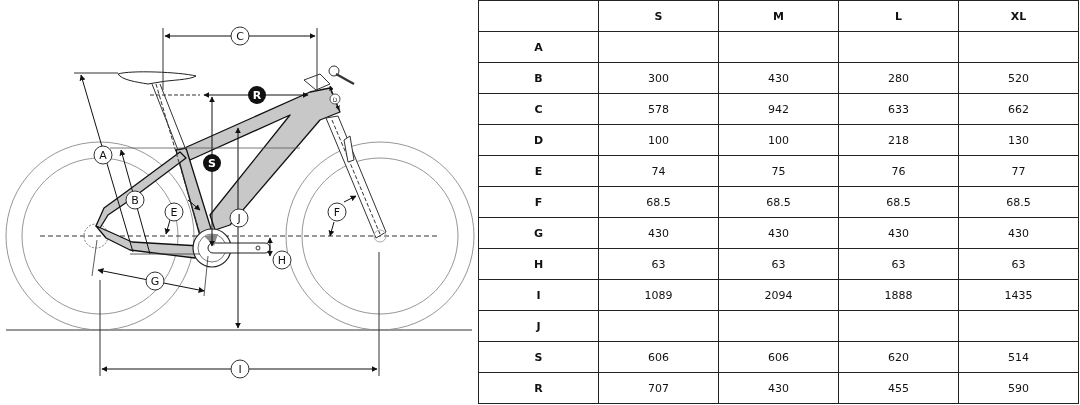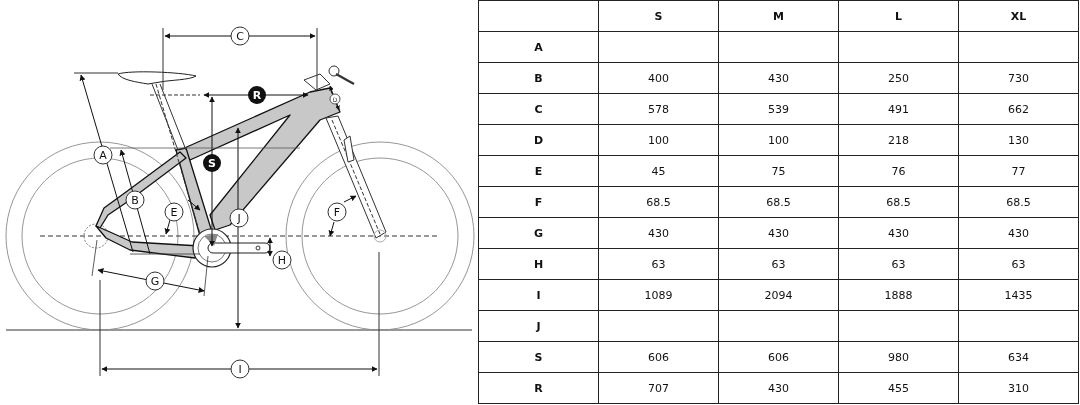--- a/index.html
+++ b/index.html
@@ -196,42 +196,42 @@
   <tbody id="tbody">
       <tr>
         <td class="row-label">A</td>
         <td></td>
         <td></td>
         <td></td>
         <td></td>
       </tr>
       <tr>
         <td class="row-label">B</td>
-        <td>400</td>
-        <td>430</td>
-        <td>250</td>
-        <td>730</td>
+        <td>300</td>
+        <td>430</td>
+        <td>280</td>
+        <td>520</td>
       </tr>
       <tr>
         <td class="row-label">C</td>
         <td>578</td>
-        <td>539</td>
-        <td>491</td>
+        <td>942</td>
+        <td>633</td>
         <td>662</td>
       </tr>
       <tr>
         <td class="row-label">D</td>
         <td>100</td>
         <td>100</td>
         <td>218</td>
         <td>130</td>
       </tr>
       <tr>
         <td class="row-label">E</td>
-        <td>45</td>
+        <td>74</td>
         <td>75</td>
         <td>76</td>
         <td>77</td>
       </tr>
       <tr>
         <td class="row-label">F</td>
         <td>68.5</td>
         <td>68.5</td>
         <td>68.5</td>
         <td>68.5</td>
@@ -261,24 +261,24 @@
         <td class="row-label">J</td>
         <td></td>
         <td></td>
         <td></td>
         <td></td>
       </tr>
       <tr>
         <td class="row-label">S</td>
         <td>606</td>
         <td>606</td>
-        <td>980</td>
-        <td>634</td>
+        <td>620</td>
+        <td>514</td>
       </tr>
       <tr>
         <td class="row-label">R</td>
         <td>707</td>
         <td>430</td>
         <td>455</td>
-        <td>310</td>
+        <td>590</td>
       </tr>
     </tbody>
 </table>
 
 </body></html>

